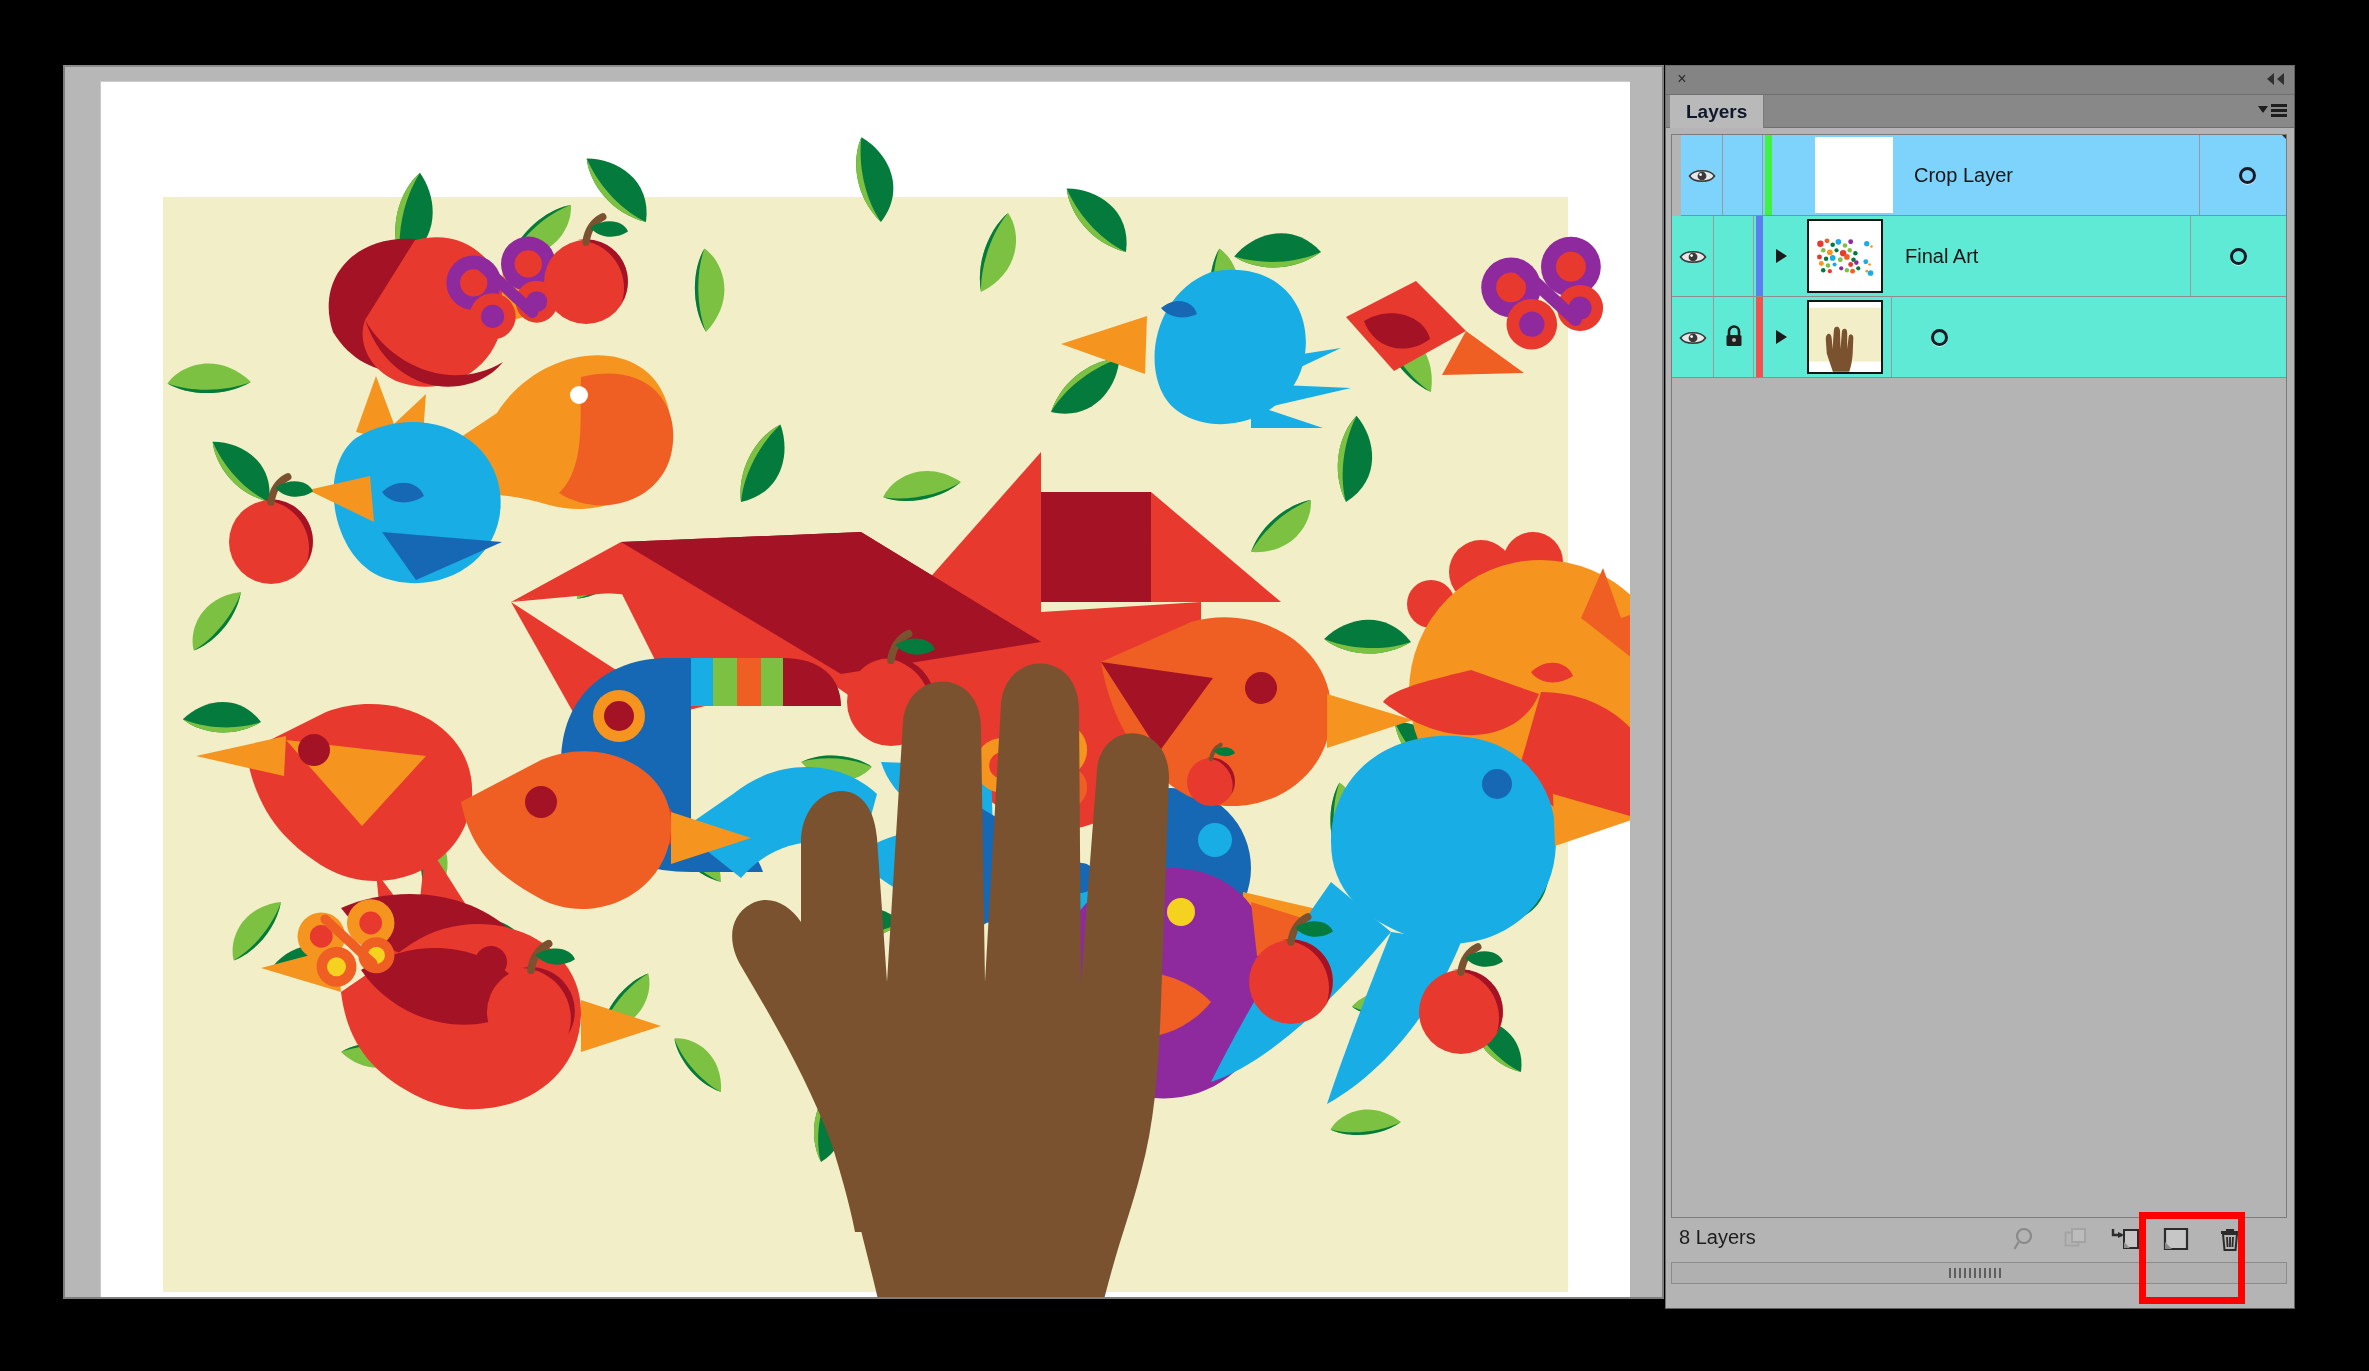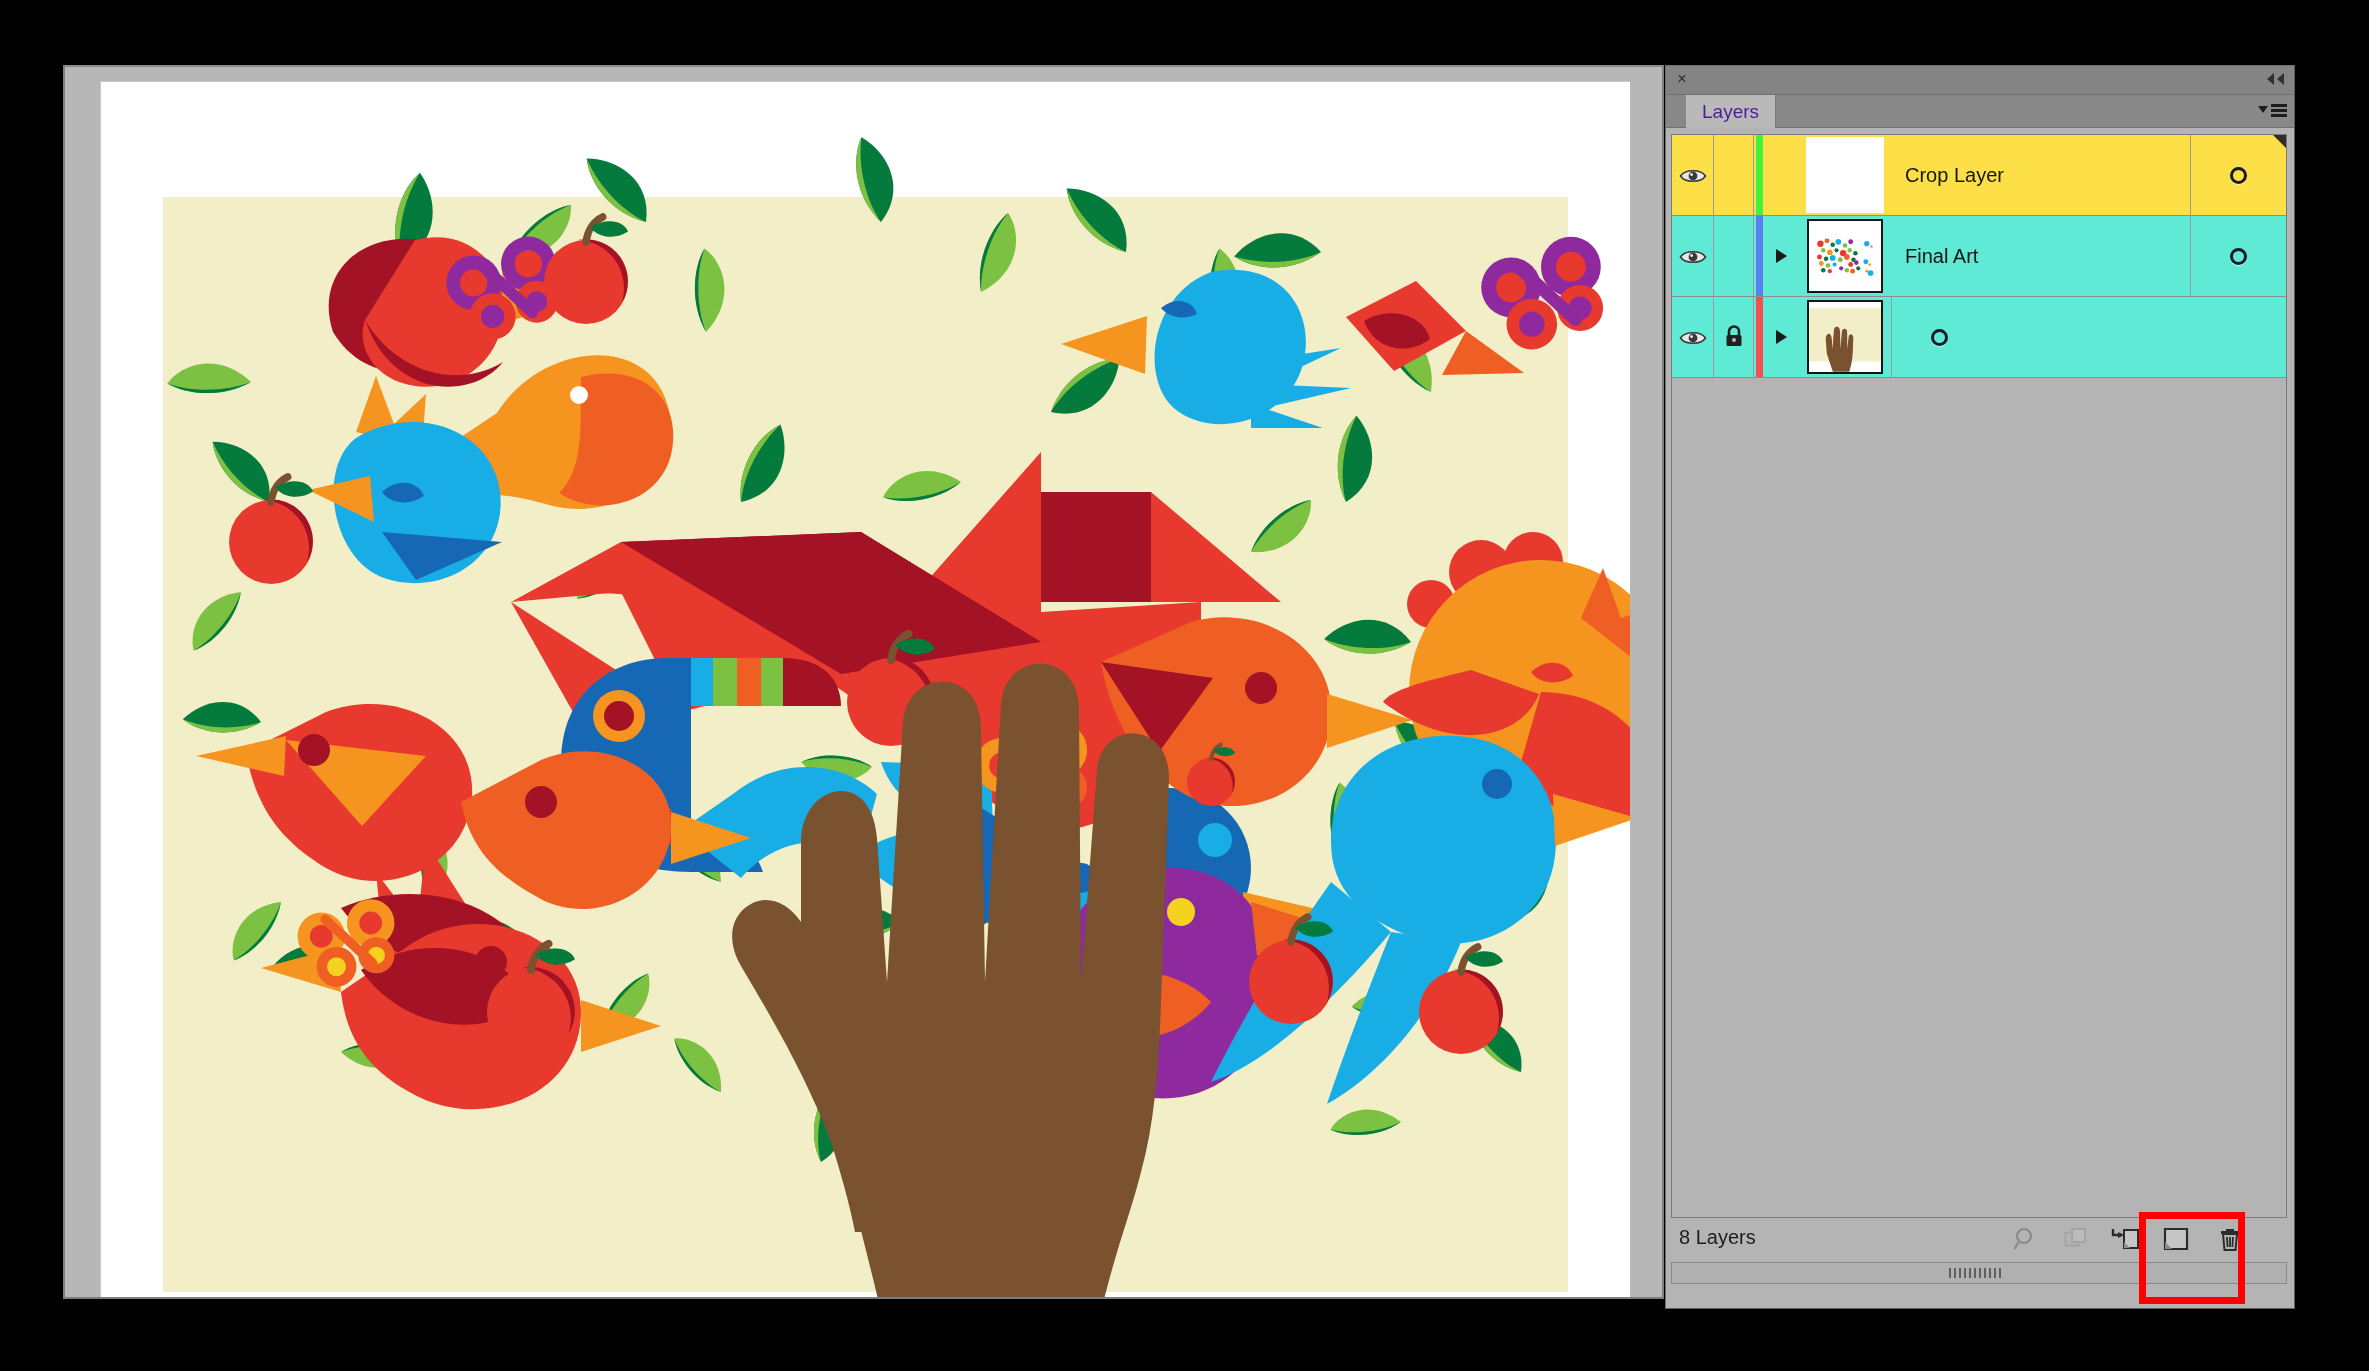--- a/index.html
+++ b/index.html
@@ -67,46 +67,45 @@
   }
   #panel-tabbar {
     position: relative; height: 33px; width: 100%;
     background: #888888;
     border-bottom: 1px solid #6f6f6f;
   }
   #tab-layers {
     position: absolute; left: 4px; top: 0;
     height: 33px; padding: 0 16px;
     background: #b9b9b9;
-    color: #4c1d95; font-size: 19px; font-weight: normal;
+    color: #0f172a; font-size: 19px; font-weight: bold;
     line-height: 34px;
     border-right: 1px solid #7a7a7a;
     cursor: pointer;
-    margin-left: 16px;
   }
   #panel-menu-icon {
     position: absolute; right: 6px; top: 7px;
     width: 30px; height: 19px; cursor: pointer;
   }
 
   #panel-body {
     position: absolute; left: 5px; top: 68px;
     width: 616px; height: 1084px;
     background: #b4b4b4;
     border: 1px solid #7b7b7b;
     overflow: hidden;
   }
 
   .layer-row {
     position: relative; height: 81px; width: 100%;
     background: #5eead4;
     border-bottom: 1px solid #8d8d8d;
     display: flex; align-items: stretch;
   }
-  .layer-row.selected { background: #fde047; }
+  .layer-row.selected { background: #7dd3fc; margin-left: 9px; }
 
   .cell-eye {
     width: 42px; flex: none; position: relative;
     border-right: 1px solid #9a9a9a;
     display:flex; align-items:center; justify-content:center;
     cursor: pointer;
   }
   .cell-lock {
     width: 40px; flex: none; position: relative;
     border-right: 1px solid #9a9a9a;

